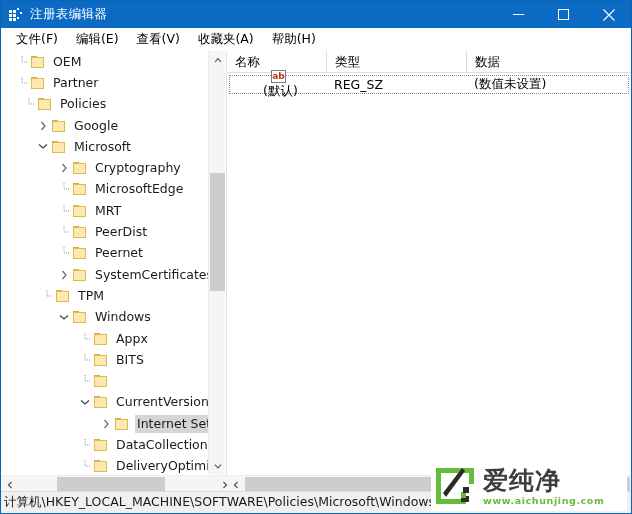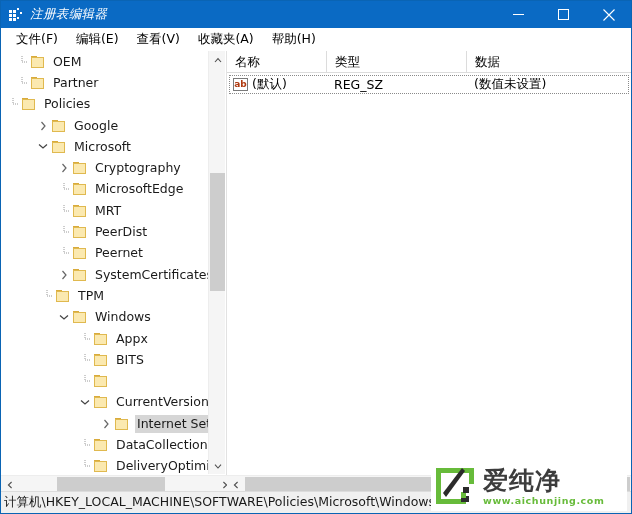--- a/index.html
+++ b/index.html
@@ -45,21 +45,20 @@
     position: absolute;
     background: #ffffff;
     width: 3px;
     height: 3px;
   }
   .title-text {
     color: #ffffff;
     font-size: 12.5px;
     letter-spacing: .4px;
     white-space: nowrap;
-    font-style: italic;
   }
   .win-buttons {
     position: absolute;
     right: 0;
     top: 0;
     height: 27px;
     display: flex;
   }
   .win-btn {
     width: 45px;
@@ -259,21 +258,21 @@
   }
   .cell {
     font-size: 12.5px;
     color: #000000;
     box-sizing: border-box;
     white-space: nowrap;
     overflow: hidden;
     display: flex;
     align-items: center;
   }
-  .cell.name { width: 98px; padding-left: 3px; }
+  .cell.name { width: 98px; padding-left: 3px; flex-direction: column; }
   .cell.type { width: 140px; padding-left: 6px; }
   .cell.data { width: 160px; padding-left: 6px; }
 
   .ab-icon {
     width: 15px;
     height: 13px;
     background: #ffffff;
     border: 1px solid #7a7a7a;
     box-sizing: border-box;
     margin-right: 4px;
@@ -424,21 +423,21 @@
               <svg width="12" height="12" viewBox="0 0 12 12">
                 <path d="M6 0 L6 6 L12 6" stroke="#9a9a9a" stroke-width="1" fill="none" stroke-dasharray="1 1"></path>
               </svg>
             </span>
             <span class="folder">
               <span class="tab"></span>
               <span class="body"></span>
             </span>
             <span class="node-label">Partner</span>
           </div>
-          <div class="tree-row" style="padding-left: 4px;">
+          <div class="tree-row" style="padding-left: 20px;">
             <span class="chev">
               <svg width="12" height="12" viewBox="0 0 12 12">
                 <path d="M6 0 L6 6 L12 6" stroke="#9a9a9a" stroke-width="1" fill="none" stroke-dasharray="1 1"></path>
               </svg>
             </span>
             <span class="folder">
               <span class="tab"></span>
               <span class="body"></span>
             </span>
             <span class="node-label">Policies</span>

